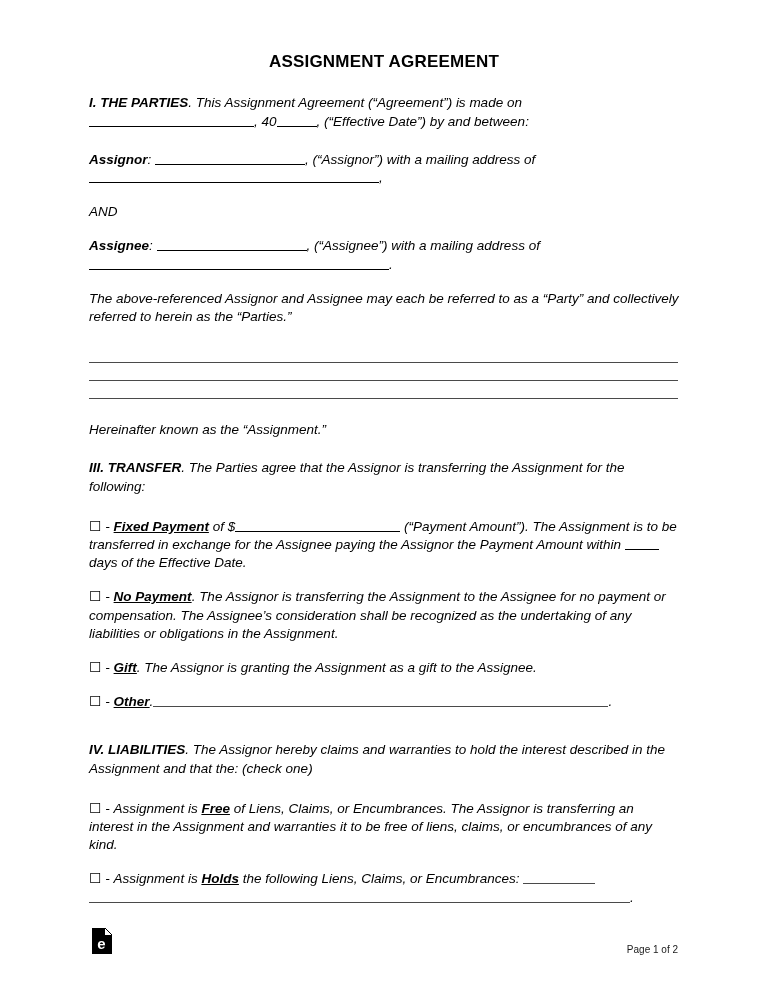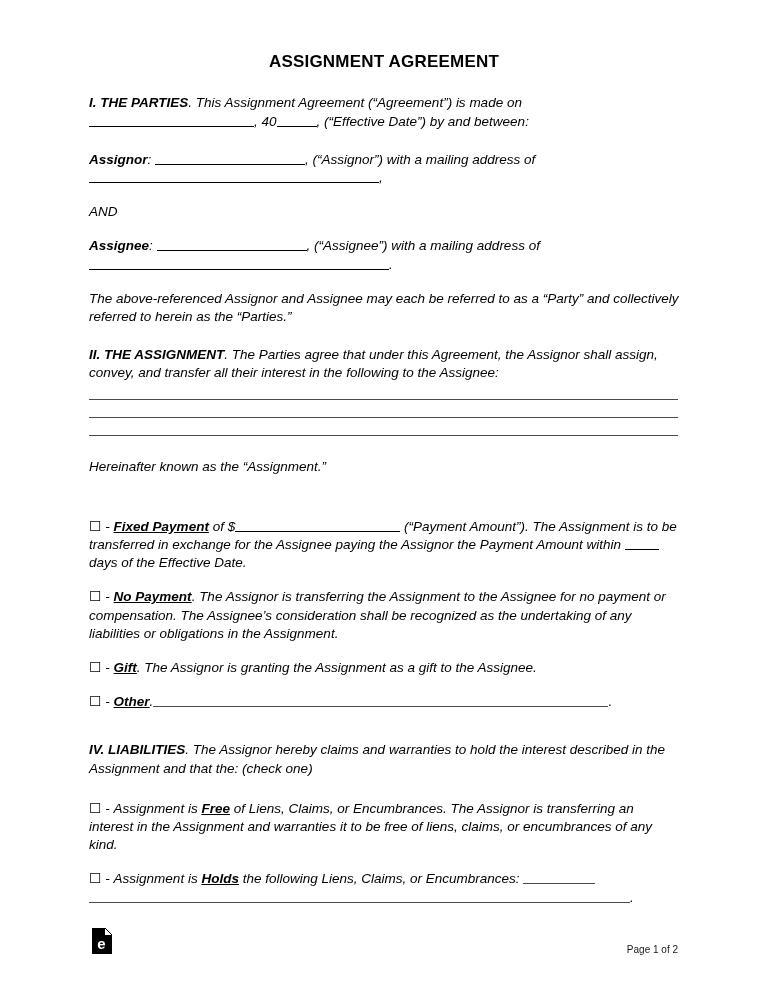--- a/index.html
+++ b/index.html
@@ -128,36 +128,36 @@
     <div class="gap-16"></div>
 
     <p class="para indent"><b>Assignee</b><span>: </span><span class="fill fill-m"></span><span>, (“Assignee”) with a mailing address of</span><br><span class="fill fill-xxl"></span><span>.</span></p>
 
     <div class="gap-16"></div>
 
     <p class="para">The above-referenced Assignor and Assignee may each be referred to as a “Party” and collectively referred to herein as the “Parties.”</p>
 
     <div class="gap-20"></div>
 
-    <p class="para"><b>II. THE ASSIGNMENT</b><span>. The Parties agree that under this Agreement, the Assignor shall assign, convey, and transfer all their interest in the following to the Assignee:</span></p>
 
     <div class="gap-16"></div>
 
     <div class="blankline"></div>
     <div class="bl-sp"></div>
     <div class="blankline"></div>
     <div class="bl-sp"></div>
     <div class="blankline"></div>
 
     <div class="gap-22"></div>
 
     <p class="para">Hereinafter known as the “Assignment.”</p>
 
     <div class="gap-20"></div>
 
+    <p class="para"><b>III. TRANSFER</b><span>. The Parties agree that the Assignor is transferring the Assignment for the following:</span></p>
 
     <div class="gap-22"></div>
 
     <p class="para indent"><span class="chk">☐</span><span>&nbsp;</span><span>-</span><span>&nbsp;</span><span class="uline">Fixed Payment</span><span> of $</span><span class="fill fill-l"></span><span> (“Payment Amount”). The Assignment is to be transferred in exchange for the Assignee paying the Assignor the Payment Amount within </span><span class="fill fill-xs"></span><span> days of the Effective Date.</span></p>
 
     <div class="gap-16"></div>
 
     <p class="para indent"><span class="chk">☐</span><span>&nbsp;</span><span>-</span><span>&nbsp;</span><span class="uline">No Payment</span><span>. The Assignor is transferring the Assignment to the Assignee for no payment or compensation. The Assignee’s consideration shall be recognized as the undertaking of any liabilities or obligations in the Assignment.</span></p>
 
     <div class="gap-16"></div>

